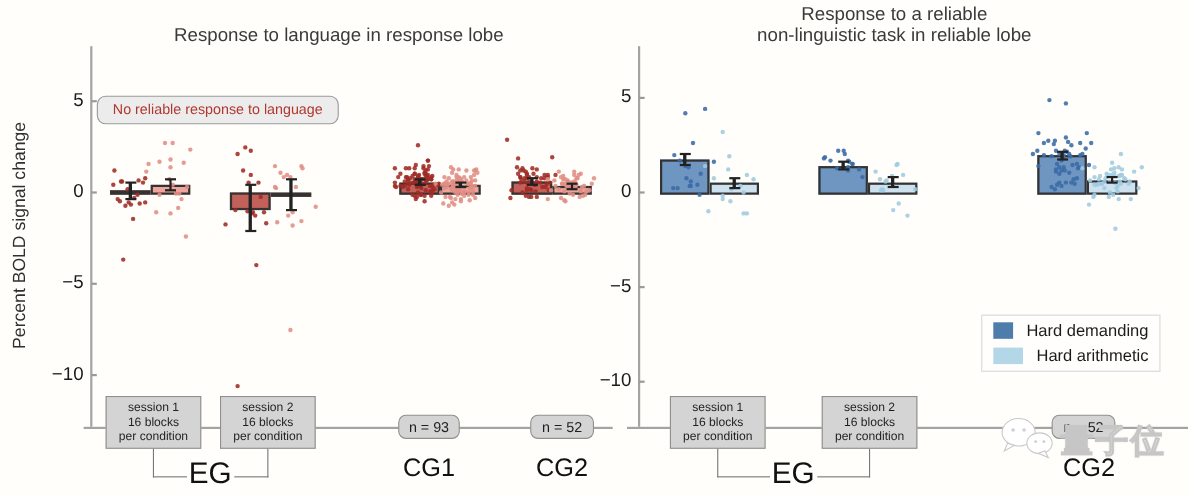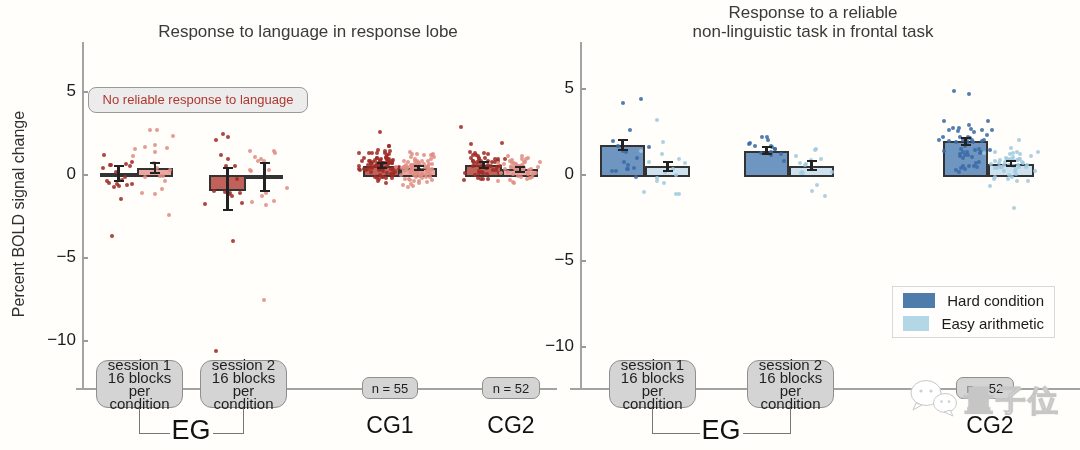--- a/index.html
+++ b/index.html
@@ -8,22 +8,22 @@
   .abs{position:absolute;}
   .title{color:#3a3a3a;font-size:17px;text-align:center;white-space:nowrap;}
   .ylabel{color:#2f2f2f;font-size:16px;transform:rotate(-90deg);transform-origin:center;white-space:nowrap;}
   .ticklabel{color:#1b1b1b;font-size:17px;text-align:right;white-space:nowrap;}
   .axisline{background:#a3a3a3;}
   .tickmark{background:#9a9a9a;}
   .bar{box-sizing:border-box;border:2px solid #333;}
   .dot{border-radius:50%;}
   .errline{background:#222;}
   .errcap{background:#222;}
-  .graybox{box-sizing:border-box;background:#d4d4d4;border:1.5px solid #8f8f8f;border-radius:12px;
-           color:#1f1f1f;font-size:15px;line-height:13px;text-align:center;
+  .graybox{box-sizing:border-box;background:#d4d4d4;border:1.5px solid #8f8f8f;border-radius:0;
+           color:#1f1f1f;font-size:11px;line-height:13px;text-align:center;
            display:flex;flex-direction:column;justify-content:center;}
   .nbox{font-size:13px;line-height:15px;border-radius:7px;}
   .biglabel{color:#111;font-size:23px;text-align:center;white-space:nowrap;}
   .eglabel{color:#111;font-size:27px;text-align:center;white-space:nowrap;background:transparent;}
   .bracketL{border-left:1.5px solid #777;border-bottom:1.5px solid #777;}
   .bracketR{border-right:1.5px solid #777;border-bottom:1.5px solid #777;}
   .annot{box-sizing:border-box;background:#ececec;border:1.5px solid #9a9a9a;border-radius:8px;
          color:#b0372f;font-size:13px;line-height:23px;text-align:center;white-space:nowrap;}
   .legendbox{box-sizing:border-box;background:#fffefd;border:1.5px solid #d8d8d8;
              display:flex;flex-direction:column;justify-content:center;gap:6px;padding:6px 10px;}
@@ -34,34 +34,34 @@
           -webkit-text-stroke:1px #c6c6c6;text-shadow:0 0 2px #cccccc;}
 </style>
 </head>
 <body>
 
 <div id="stage">
 
   <div class="abs title" style="left:108px;top:22px;width:400px;">Response to language in response lobe</div>
 
   <div class="abs title" style="left:663px;top:3px;width:300px;">Response to a reliable</div>
-  <div class="abs title" style="left:663px;top:22px;width:300px;">non-linguistic task in frontal task</div>
+  <div class="abs title" style="left:663px;top:22px;width:300px;">non-linguistic task in reliable lobe</div>
 
   <div class="abs ylabel" style="left:-96px;top:205px;width:230px;text-align:center;">Percent BOLD signal change</div>
 
   <div class="abs annot" style="left:88px;top:87px;width:220px;height:26px;">No reliable response to language</div>
 
   <div class="abs legendbox" style="left:892px;top:286px;width:163px;height:52px;">
     <div class="legendrow">
       <div class="legendswatch" id="swatch-hard" style="background: rgb(78, 124, 171);"></div>
-      <div class="legendtext">Hard condition</div>
+      <div class="legendtext">Hard demanding</div>
     </div>
     <div class="legendrow">
       <div class="legendswatch" id="swatch-easy" style="background: rgb(180, 215, 231);"></div>
-      <div class="legendtext">Easy arithmetic</div>
+      <div class="legendtext">Hard arithmetic</div>
     </div>
   </div>
 
   <div id="chart-layer" class="abs" style="left:0;top:0;width:1080px;height:450px;">
       <div class="abs axisline" style="left: 82px; top: 42px; width: 1.5px; height: 346px;"></div>
       <div class="abs axisline" style="left: 76px; top: 388px; width: 481px; height: 1.5px;"></div>
       <div class="abs tickmark" style="left: 83px; top: 91px; width: 5px; height: 2px;"></div>
       <div class="abs ticklabel" style="left: 16px; top: 81px; width: 60px;">5</div>
       <div class="abs tickmark" style="left: 83px; top: 174px; width: 5px; height: 2px;"></div>
       <div class="abs ticklabel" style="left: 16px; top: 164px; width: 60px;">0</div>
@@ -471,21 +471,21 @@
         <div>session 1</div>
         <div>16 blocks</div>
         <div>per condition</div>
       </div>
       <div class="abs graybox" style="left: 200px; top: 360px; width: 87px; height: 48px;">
         <div>session 2</div>
         <div>16 blocks</div>
         <div>per condition</div>
       </div>
       <div class="abs graybox nbox" style="left: 362px; top: 377px; width: 56px; height: 22px;">
-        <div>n = 55</div>
+        <div>n = 93</div>
       </div>
       <div class="abs graybox nbox" style="left: 482px; top: 377px; width: 58px; height: 22px;">
         <div>n = 52</div>
       </div>
       <div class="abs biglabel" style="left: 345px; top: 412px; width: 90px;">CG1</div>
       <div class="abs biglabel" style="left: 466px; top: 412px; width: 90px;">CG2</div>
       <div class="abs bracketL" style="left: 139px; top: 408px; width: 30px; height: 25px;"></div>
       <div class="abs bracketR" style="left: 213px; top: 408px; width: 30px; height: 25px;"></div>
       <div class="abs eglabel" style="left: 161px; top: 415px; width: 60px;">EG</div>
       <div class="abs axisline" style="left: 580px; top: 42px; width: 1.5px; height: 346px;"></div>

